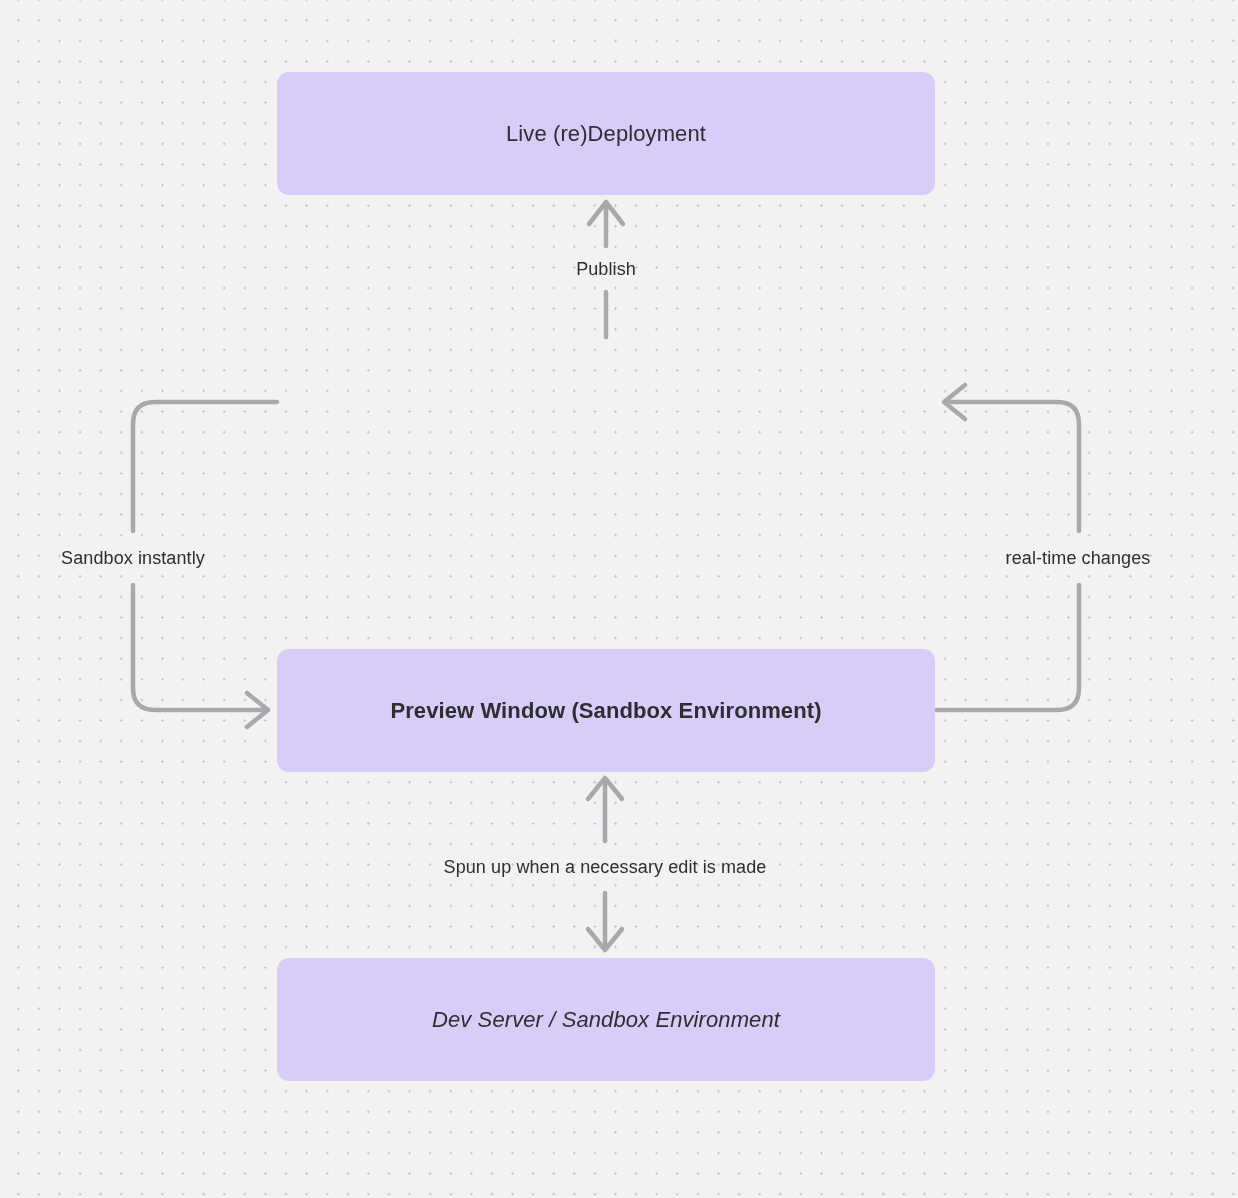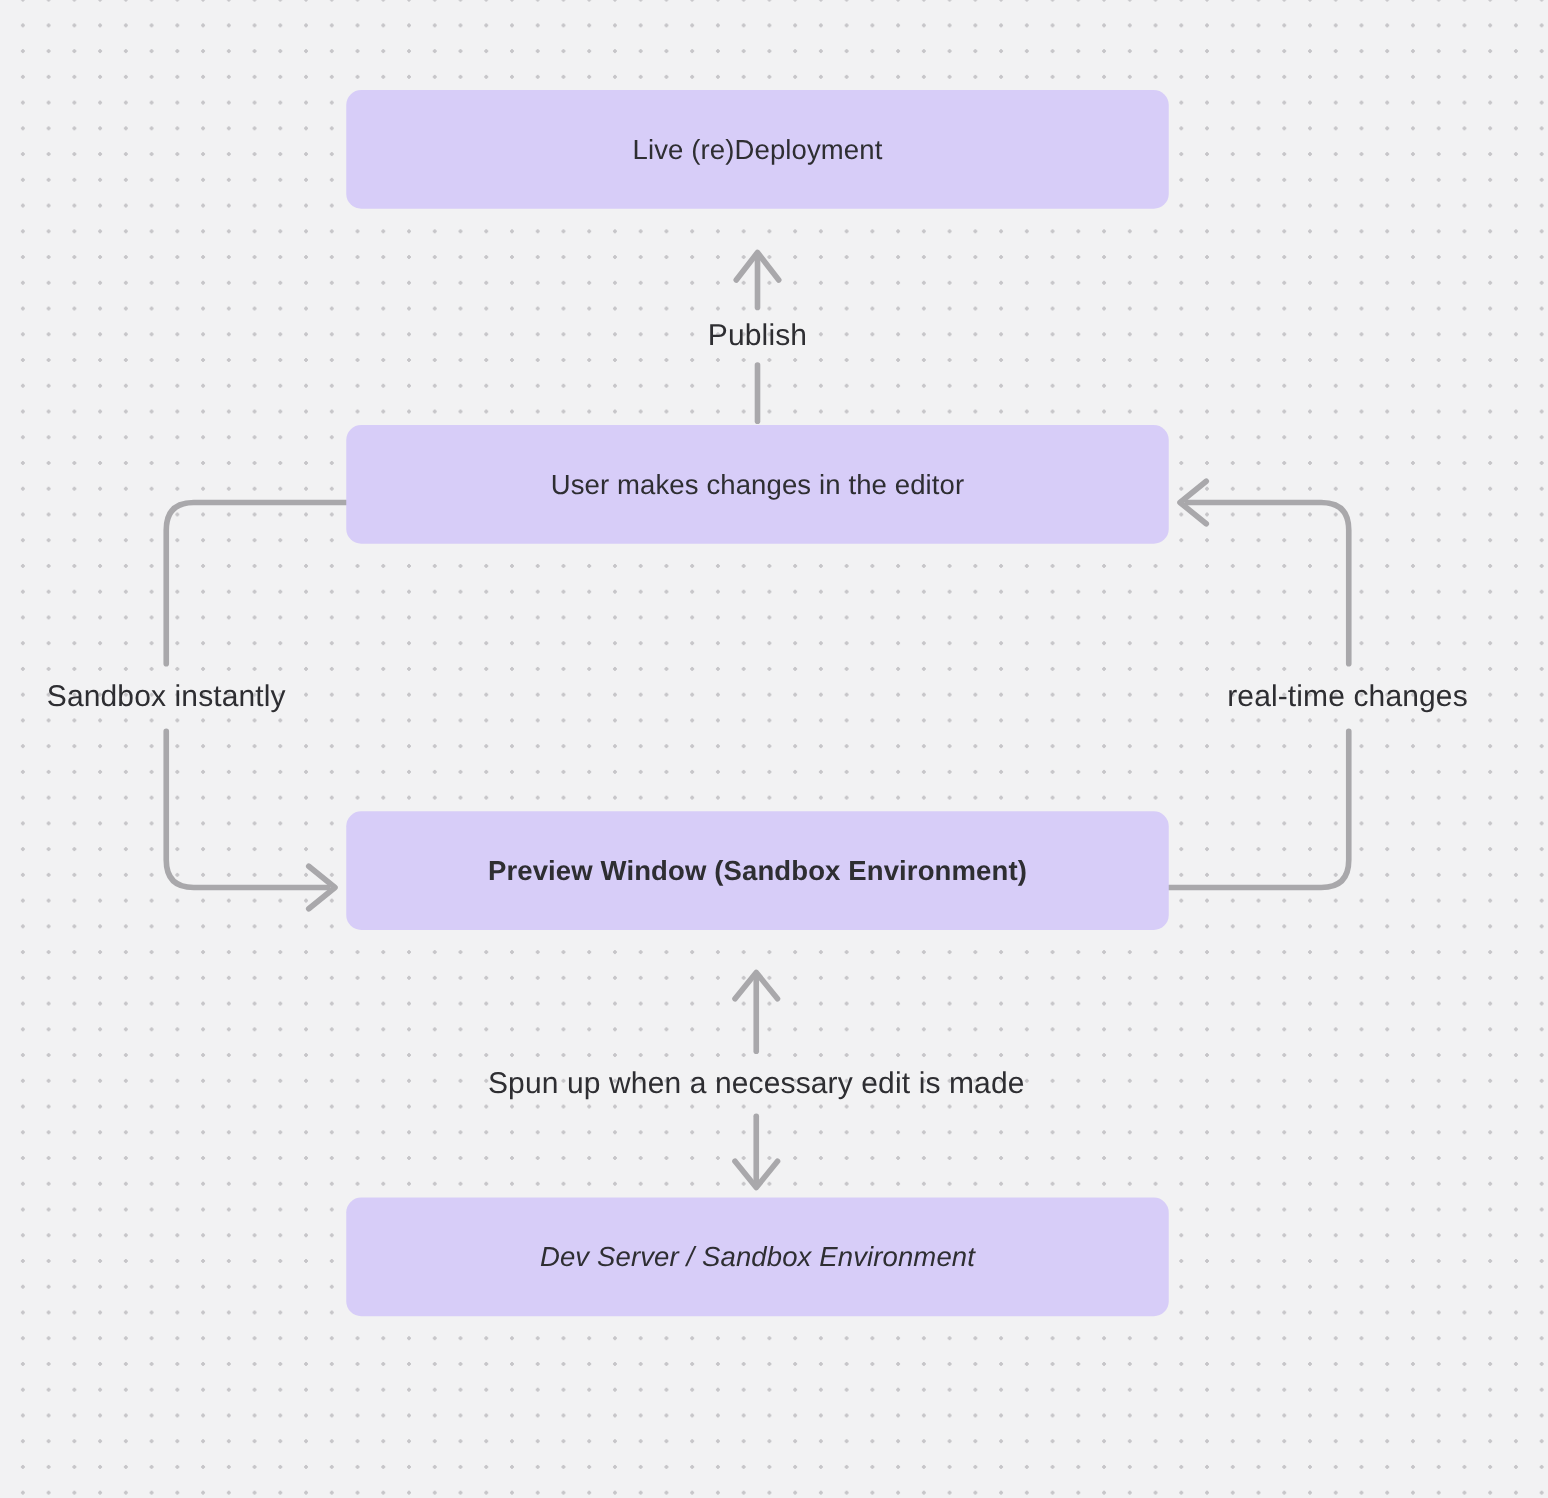--- a/index.html
+++ b/index.html
@@ -30,36 +30,36 @@
   .edges-svg path, .edges-svg polyline{
     fill:none;
     stroke:var(--arrow-color);
     stroke-width:4.5;
     stroke-linecap:round;
     stroke-linejoin:round;
   }
   .node{
     position:absolute;
     left:277px;
-    width:658px;height:95px;
+    width:658px;height:123px;
     background:var(--node-fill);
     border-radius:12px;
     display:flex;align-items:center;justify-content:center;
     font-size:22px;
     color:var(--text-color);
     letter-spacing:.1px;
   }
   .node-1{top:72px;}
   .node-2{top:340px;}
   .node-3{top:649px;font-weight:bold;}
   .node-4{top:958px;font-style:italic;}
   .edge-label{
     position:absolute;
     transform:translate(-50%,-50%);
-    font-size:24px;
+    font-size:18px;
     color:var(--text-color);
     white-space:nowrap;
     letter-spacing:.1px;
   }
   .lbl-publish{left:606px;top:269px;}
   .lbl-updates{left:133px;top:558px;}
   .lbl-feedback{left:1078px;top:558px;}
   .lbl-spunup{left:605px;top:867px;}
 </style>
 </head>
@@ -94,23 +94,20 @@
     <g>
       <path d="M 605 893 L 605 946"></path>
       <polyline points="588,929 605,950 622,929"></polyline>
     </g>
   </svg>
 
   <div class="node node-1">
     <span>Live (re)Deployment</span>
   </div>
 
-  <div class="node node-2">
-    <span>User makes changes in the editor</span>
-  </div>
 
   <div class="node node-3">
     <span>Preview Window (Sandbox Environment)</span>
   </div>
 
   <div class="node node-4">
     <span>Dev Server / Sandbox Environment</span>
   </div>
 
   <div class="edge-label lbl-publish">Publish</div>

